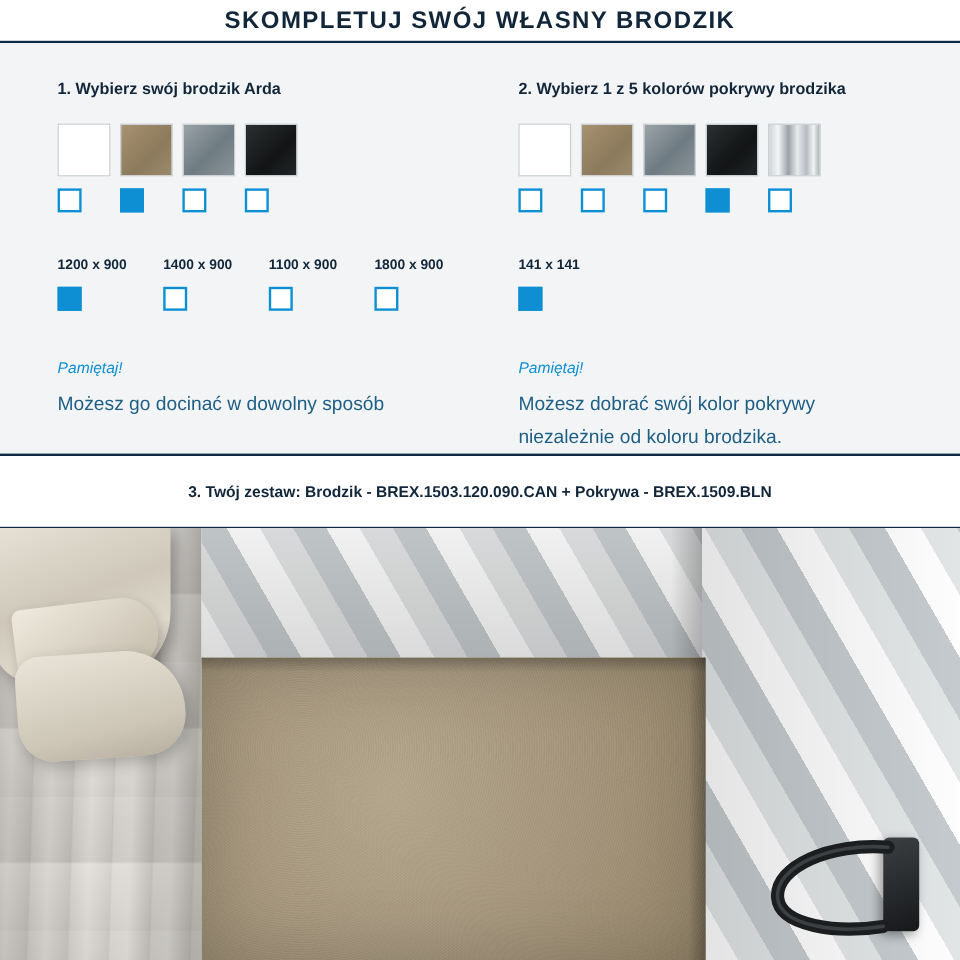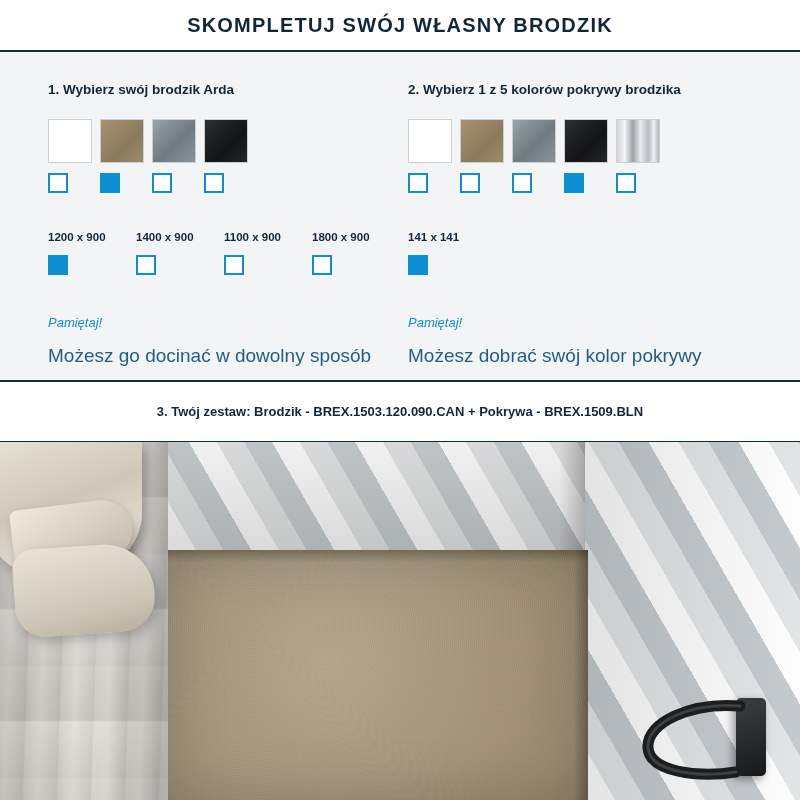--- a/index.html
+++ b/index.html
@@ -12,21 +12,21 @@
   }
   #app {
     width: 800px; height: 800px;
     position: relative;
     display: flex;
     flex-direction: column;
   }
 
   
   .header {
-    height: 52px;
+    height: 36px;
     background: #ffffff;
     display: flex;
     align-items: center;
     justify-content: center;
     border-bottom: 2px solid #0d2b45;
   }
   .header-title {
     font-size: 20px;
     font-weight: bold;
     letter-spacing: 1.2px;
@@ -35,20 +35,21 @@
   }
 
   
   .config {
     background: #f2f4f5;
     flex: 0 0 330px;
     display: flex;
     padding: 30px 48px 0 48px;
     position: relative;
     border-bottom: 2px solid #0d2b45;
+    gap: 24px;
   }
   .col { width: 50%; }
   .col-right { padding-left: 8px; }
 
   .step-title {
     font-size: 13.5px;
     font-weight: bold;
     color: #12263a;
     margin: 0 0 22px 0;
   }
@@ -101,21 +102,21 @@
   .note {
     margin-top: 40px;
   }
   .note-title {
     font-size: 13px;
     font-style: italic;
     color: #0e8fd4;
     margin-bottom: 10px;
   }
   .note-line {
-    font-size: 19px;
+    font-size: 16px;
     color: #1f5f86;
     line-height: 1.7;
   }
 
   
   .summary {
     height: 60px;
     background: #ffffff;
     display: flex;
     align-items: center;
@@ -325,20 +326,21 @@
       <div class="size-row">
         <div class="size-item single">
           <div class="size-label">141 x 141</div>
           <div class="checkbox checked"></div>
         </div>
       </div>
 
       <div class="note">
         <div class="note-title">Pamiętaj!</div>
         <div class="note-line">Możesz dobrać swój kolor pokrywy</div>
+        <div class="note-line">niezależnie od koloru brodzika.</div>
       </div>
     </div>
   </div>
 
   <div class="summary">
     <div class="summary-text">3. Twój zestaw:  Brodzik - BREX.1503.120.090.CAN + Pokrywa - BREX.1509.BLN</div>
   </div>
 
   <div class="scene">
     <div class="floor-left"></div>

